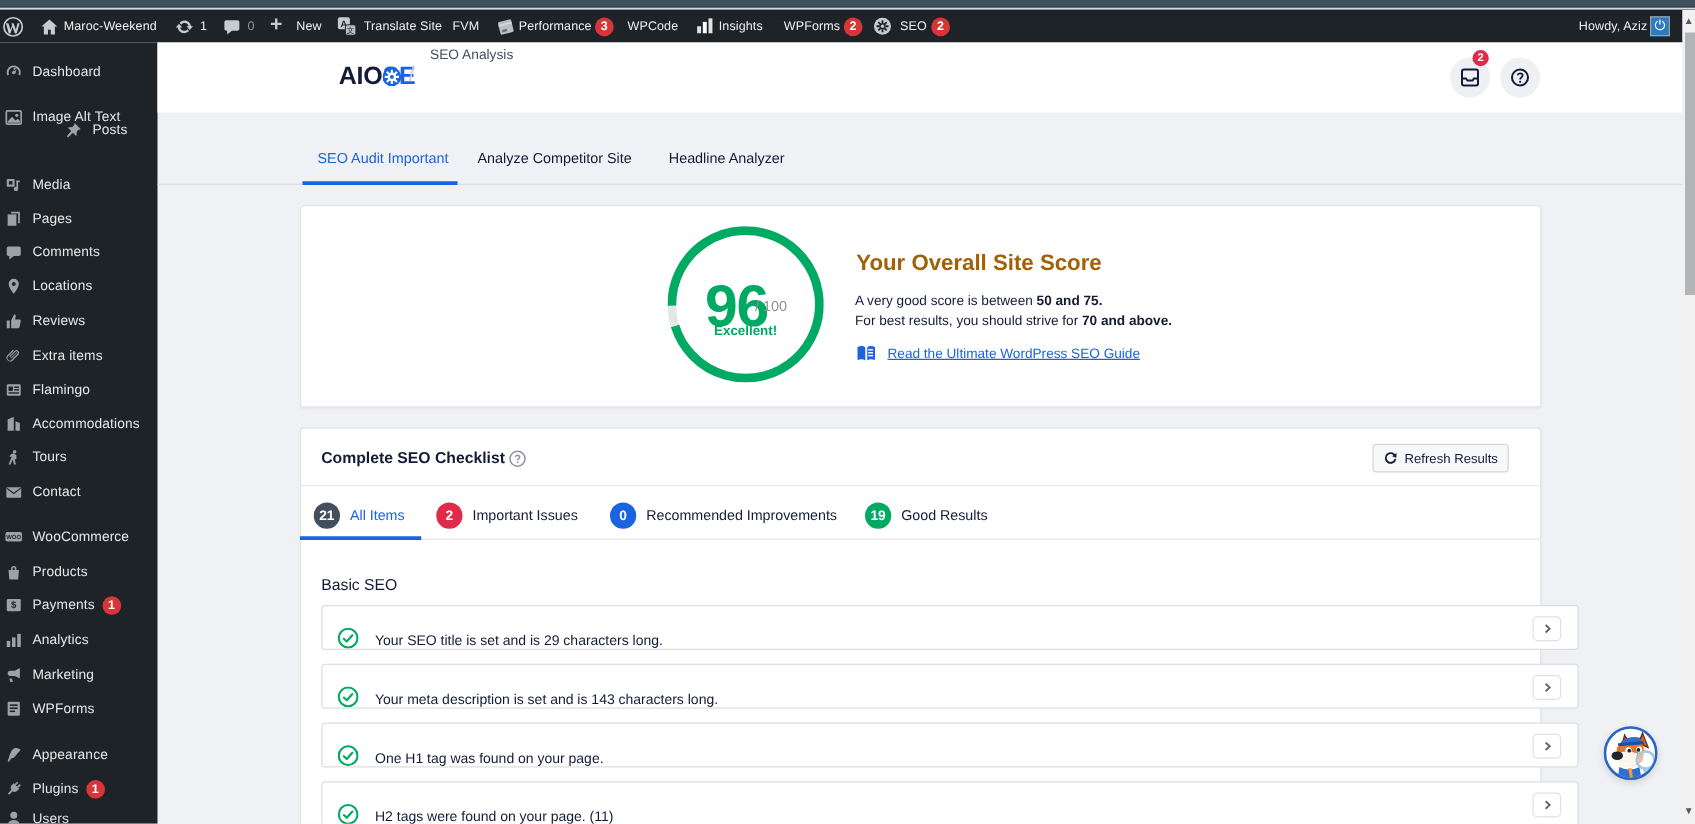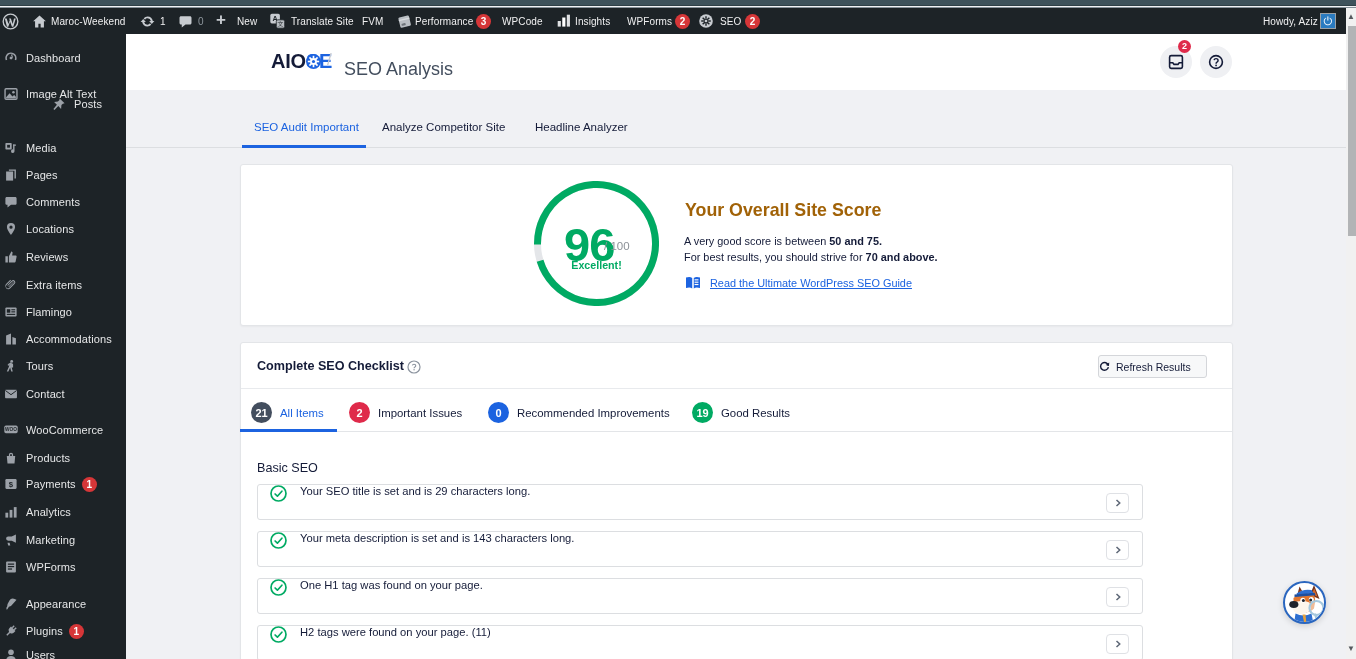--- a/index.html
+++ b/index.html
@@ -40,28 +40,28 @@
 #score-denom { left:604px; top:240px; font-size:11.5px; color:#8c9197; }
 #score-exc { left:534px; top:259px; width:125px; text-align:center; font-size:10.7px; font-weight:bold; color:#00aa63; }
 #ovh { left:685px; top:200px; font-size:17.8px; font-weight:bold; color:#a16207; }
 #ovtext { left:684px; top:234px; font-size:10.9px; color:#141b38; line-height:15.6px; }
 #ovlink { left:685px; top:276px; font-size:10.9px; color:#1c63e0; display:flex; align-items:center; }
 
 
 
 #c2head { left:257px; top:359px; font-size:12.6px; font-weight:bold; color:#141b38; }
 #c2divider { left:241px; top:388px; width:991px; height:1px; background:#e8eaed; }
-#refreshbtn { left:1098px; top:355px; width:109px; height:23px; background:#f7f8f9; border:1px solid #d4d6da; border-radius:3px; font-size:10.5px; color:#141b38; display:flex; align-items:center; justify-content:flex-start; }
+#refreshbtn { left:1098px; top:355px; width:109px; height:23px; background:#f7f8f9; border:1px solid #d4d6da; border-radius:3px; font-size:10.5px; color:#141b38; display:flex; align-items:center; justify-content:center; }
 .fbadge { display:inline-flex; align-items:center; justify-content:center; width:21px; height:21px; border-radius:50%; color:#fff; font-size:11px; font-weight:bold; margin-right:8px; }
 .ftab { position:absolute; top:402px; height:21px; display:flex; align-items:center; font-size:11.4px; color:#141b38; }
 #fline { left:241px; top:431px; width:991px; height:1px; background:#e3e5e8; }
 #funderline { left:240px; top:429px; width:97px; height:3px; background:#1c63e0; }
 #basicseo { left:257px; top:461px; font-size:12.6px; font-weight:normal; color:#141b38; }
 
-.row { position:absolute; left:257px; width:886px; height:36px; background:#fff; border:1px solid #dcdee1; border-radius:3px; display:flex; align-items:flex-start; }
+.row { position:absolute; left:257px; width:1006px; height:36px; background:#fff; border:1px solid #dcdee1; border-radius:3px; display:flex; align-items:flex-end; }
 .row .chk { margin-left:12px; width:17px; height:17px; flex:none; }
 .row .txt { margin-left:13px; font-size:11.2px; color:#141b38; }
 .row .arr { position:absolute; right:13px; top:8px; width:23px; height:20px; border:1px solid #dfe1e5; border-radius:4px; display:flex; align-items:center; justify-content:center; }
 
 
 #sbar { left:1346px; top:8px; width:10px; height:651px; background:#f1f1f1; }
 #sbthumb { left:1347.5px; top:26px; width:8.5px; height:210px; background:#b2b4b6; }
 .sarrow { position:absolute; left:1346px; width:10px; height:10px; color:#55595e; font-size:8px; text-align:center; line-height:10px; }
 
 
@@ -314,21 +314,21 @@
       <line x1="2.4" y1="10" x2="6" y2="10"></line>
       <line x1="14" y1="10" x2="17.6" y2="10"></line>
       <line x1="4.6" y1="4.6" x2="7.2" y2="7.2"></line>
       <line x1="12.8" y1="12.8" x2="15.4" y2="15.4"></line>
       <line x1="15.4" y1="4.6" x2="12.8" y2="7.2"></line>
       <line x1="4.6" y1="15.4" x2="7.2" y2="12.8"></line>
     </g>
     <circle cx="10" cy="10" r="2.1" fill="#1c63e0"></circle>
   </svg>
 <div class="abs" style="left:327px; top:50px; font-size:17px; color:#c9ccd3;">/</div>
-<div class="abs" style="left:344px; top:59px; font-size:18px; color:#434e5e;">SEO Analysis</div>
+<div class="abs" style="left:344px; top:38px; font-size:11px; color:#434e5e;">SEO Analysis</div>
 <div class="abs" style="left:1160px; top:46px; width:32px; height:32px; border-radius:50%; background:#eff0f3;"></div>
 <svg class="abs" style="left:1168px; top:54px;" width="16" height="16" viewBox="0 0 20 20">
     <rect x="2" y="2" width="16" height="16" rx="2" fill="none" stroke="#141b38" stroke-width="2"></rect>
     <path d="M2 11h4l1.5 2h5L14 11h4" fill="none" stroke="#141b38" stroke-width="2"></path>
   </svg>
 <div class="abs" style="left:1178px; top:40px; width:13px; height:13px; border-radius:50%; background:#df2a4a; color:#fff; font-size:9px; font-weight:bold; text-align:center; line-height:13px;">2</div>
 <div class="abs" style="left:1200px; top:46px; width:32px; height:32px; border-radius:50%; background:#eff0f3;"></div>
 <svg class="abs" style="left:1208px; top:54px;" width="16" height="16" viewBox="0 0 20 20">
     <circle cx="10" cy="10" r="8" fill="none" stroke="#141b38" stroke-width="2"></circle>
     <path d="M7.5 7.7A2.6 2.6 0 0 1 10 5.8c1.4 0 2.6 1 2.6 2.3 0 1-.6 1.5-1.4 2-.7.4-1 .8-1 1.6v.4" fill="none" stroke="#141b38" stroke-width="1.8"></path>

